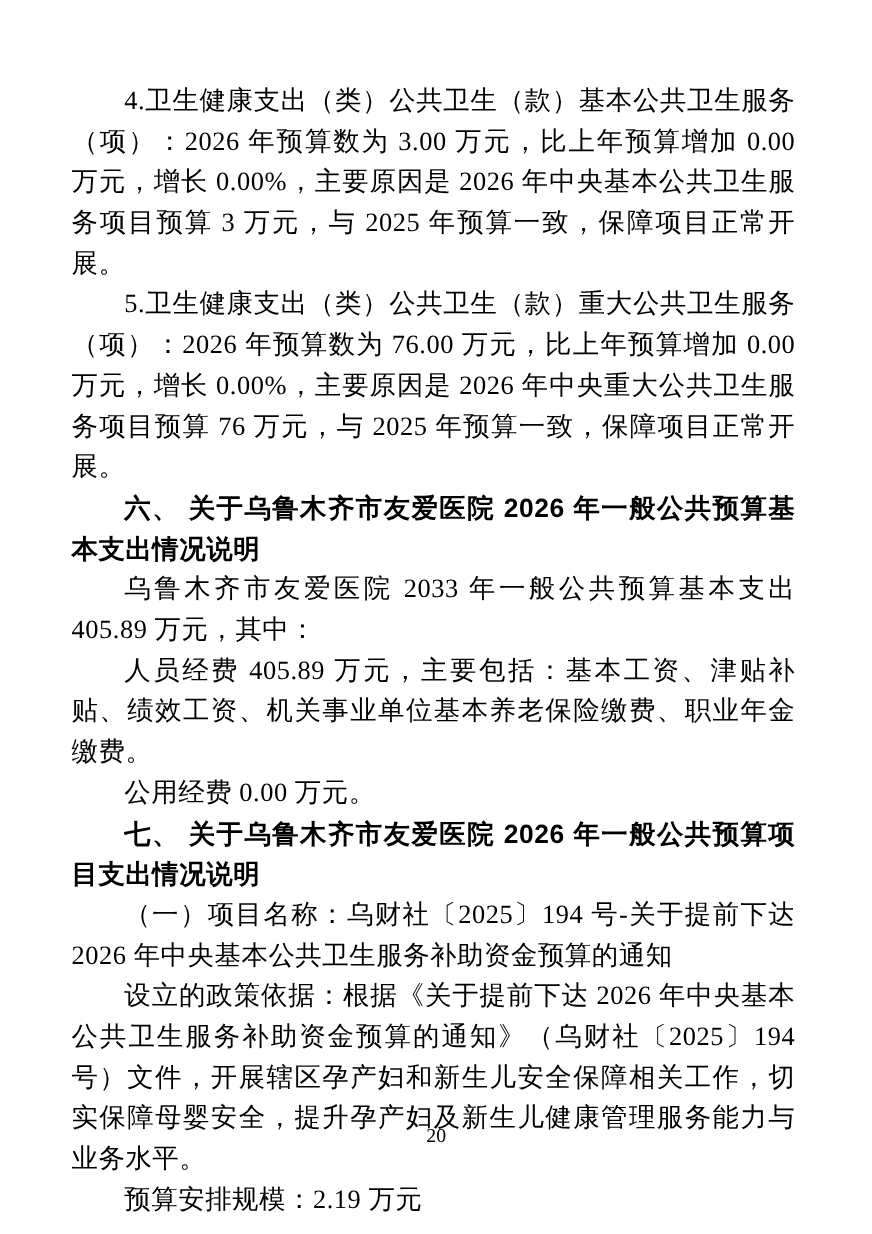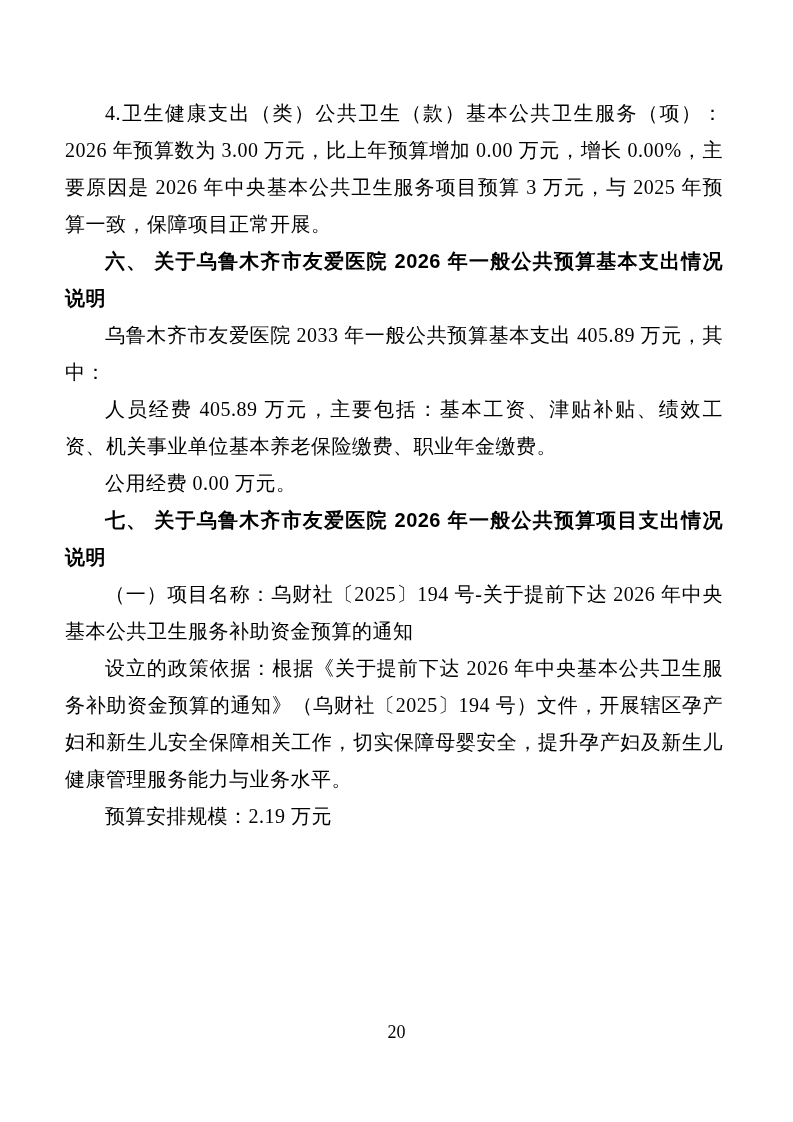--- a/index.html
+++ b/index.html
@@ -12,23 +12,23 @@
     position: relative;
     width: 793px;
     height: 1122px;
     background: #ffffff;
     overflow: hidden;
     color: #000000;
   }
   .content {
     position: absolute;
     left: 65px;
-    top: 95px;
+    top: 74px;
     width: 658px;
-    font-size: 20px;
+    font-size: 24px;
     line-height: 37px;
     text-align: justify;
     letter-spacing: 0.5px;
   }
   .content p {
     margin: 0;
     padding: 0;
     text-indent: 2em;
   }
   .content p.heading {
@@ -45,20 +45,21 @@
     font-family: "Liberation Serif", "DejaVu Serif", serif;
     color: #000000;
   }
 </style>
 </head>
 <body>
 
 <div class="page">
   <div class="content">
     <p class="body">4.卫生健康支出（类）公共卫生（款）基本公共卫生服务（项）：2026 年预算数为 3.00 万元，比上年预算增加 0.00 万元，增长 0.00%，主要原因是 2026 年中央基本公共卫生服务项目预算 3 万元，与 2025 年预算一致，保障项目正常开展。</p>
+    <p class="body">5.卫生健康支出（类）公共卫生（款）重大公共卫生服务（项）：2026 年预算数为 76.00 万元，比上年预算增加 0.00 万元，增长 0.00%，主要原因是 2026 年中央重大公共卫生服务项目预算 76 万元，与 2025 年预算一致，保障项目正常开展。</p>
     <p class="heading">六、 关于乌鲁木齐市友爱医院 2026 年一般公共预算基本支出情况说明</p>
     <p class="body">乌鲁木齐市友爱医院 2033 年一般公共预算基本支出 405.89 万元，其中：</p>
     <p class="body">人员经费 405.89 万元，主要包括：基本工资、津贴补贴、绩效工资、机关事业单位基本养老保险缴费、职业年金缴费。</p>
     <p class="body">公用经费 0.00 万元。</p>
     <p class="heading">七、 关于乌鲁木齐市友爱医院 2026 年一般公共预算项目支出情况说明</p>
     <p class="body">（一）项目名称：乌财社〔2025〕194 号-关于提前下达 2026 年中央基本公共卫生服务补助资金预算的通知</p>
     <p class="body">设立的政策依据：根据《关于提前下达 2026 年中央基本公共卫生服务补助资金预算的通知》（乌财社〔2025〕194 号）文件，开展辖区孕产妇和新生儿安全保障相关工作，切实保障母婴安全，提升孕产妇及新生儿健康管理服务能力与业务水平。</p>
     <p class="body">预算安排规模：2.19 万元</p>
   </div>
   <div class="page-number">20</div>

